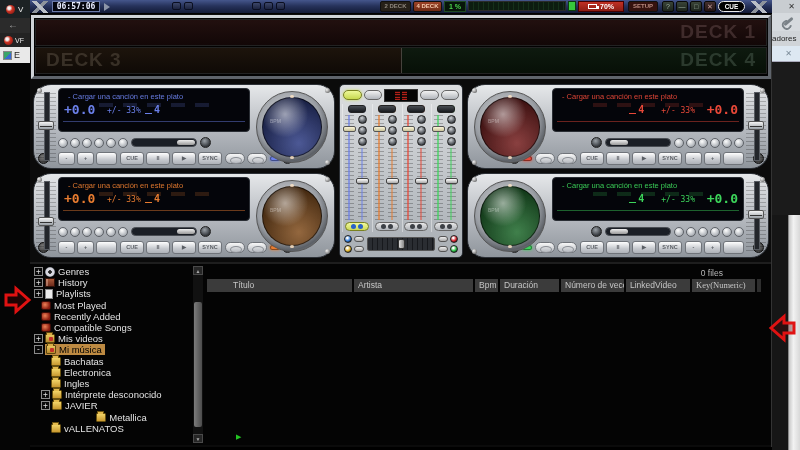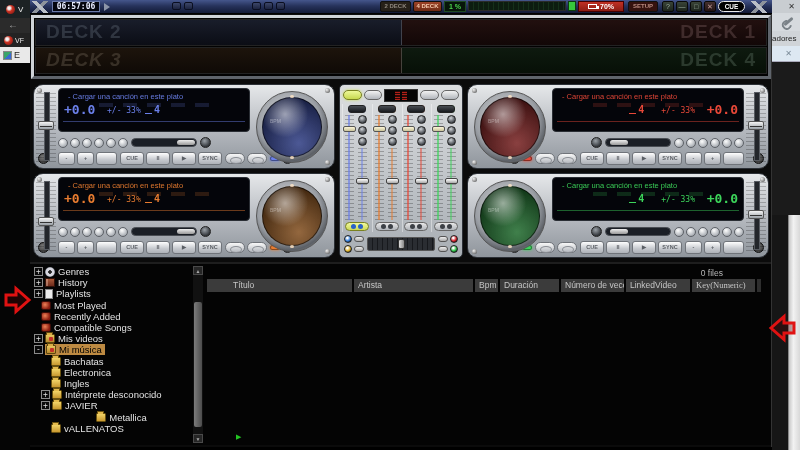--- a/index.html
+++ b/index.html
@@ -59,29 +59,29 @@
             color:#fff;font-size:6.5px;font-weight:bold;text-align:center;line-height:10px;}
   .xlogo.rt{left:720px;}
 
   
   .rhythm{position:absolute;left:1px;top:15px;width:740px;height:64px;background:#020202;
           border:3px solid;border-color:#cfd3d7 #5f646b #5f646b #cfd3d7;padding:1px;}
   .rrow{display:flex;height:27px;margin-bottom:1px;border:1px solid #222;}
   .rcell{flex:1;position:relative;overflow:hidden;}
   .rcell.c2{background:linear-gradient(180deg,#191d2a,#0b0d15);border-right:1px solid #40424c;}
   .rcell.c1{background:linear-gradient(180deg,#22100f,#120707);}
-  .rcell.c3{background:linear-gradient(180deg,#1d140c,#0f0a06);border-right:1px solid #46423c;font-style:italic;}
+  .rcell.c3{background:linear-gradient(180deg,#1d140c,#0f0a06);border-right:1px solid #46423c;}
   .rcell.c4{background:linear-gradient(180deg,#0e1a0f,#071007);}
   .dlabel{position:absolute;top:1px;left:10px;font-size:19px;font-weight:bold;letter-spacing:1px;
           color:#4a525e;opacity:.55;}
   .dlabel.rside{left:auto;right:10px;}
   .c1 .dlabel{color:#5e4646;} .c3 .dlabel{color:#564c40;} .c4 .dlabel{color:#46584a;}
 
   
-  .deck{position:absolute;width:302px;height:85px;border-radius:10px;border:1px solid #2c3036;
+  .deck{position:absolute;width:302px;height:85px;border-radius:18px;border:1px solid #2c3036;
         background:linear-gradient(180deg,#e6e8ea,#b4b8be 55%,#8f959c);display:flex;padding:3px 2px;gap:2px;}
   .deck.R{flex-direction:row-reverse;}
   .dpos0{left:3px;top:84px;} .dpos1{left:437px;top:84px;} .dpos2{left:3px;top:173px;} .dpos3{left:437px;top:173px;}
   .sc{position:absolute;width:5px;height:5px;border-radius:50%;background:radial-gradient(circle at 35% 35%,#f2f2f2,#8a8a8a 60%,#3c3c3c);}
   .deck.L .sc1{top:3px;left:3px;} .deck.L .sc2{top:3px;right:4px;} .deck.L .sc3{bottom:3px;right:4px;}
   .deck.R .sc1{top:3px;right:3px;} .deck.R .sc2{top:3px;left:4px;} .deck.R .sc3{bottom:3px;left:4px;}
   .pwr{position:absolute;bottom:4px;width:11px;height:11px;border-radius:50%;
        background:radial-gradient(circle at 40% 35%,#777,#2e2e2e);border:1px solid #111;}
   .deck.L .pwr{left:4px;} .deck.R .pwr{right:4px;}
   .pitchcol{width:20px;position:relative;flex:none;margin:2px 0;
@@ -265,23 +265,20 @@
       <button class="wb" style="left:632px;">?</button>
       <button class="wb" style="left:646px;">—</button>
       <button class="wb" style="left:660px;">□</button>
       <button class="wb xw" style="left:674px;">✕</button>
       <span class="cuebadge">CUE</span>
       <span class="xlogo rt"></span>
     </div>
 
     <div class="rhythm">
       <div class="rrow">
-        <div class="rcell c2">
-            <span class="dlabel">DECK 2</span>
-          </div>
         <div class="rcell c1">
             <span class="dlabel rside">DECK 1</span>
           </div>
       </div>
       <div class="rrow">
         <div class="rcell c3">
             <span class="dlabel">DECK 3</span>
           </div>
         <div class="rcell c4">
             <span class="dlabel rside">DECK 4</span>

